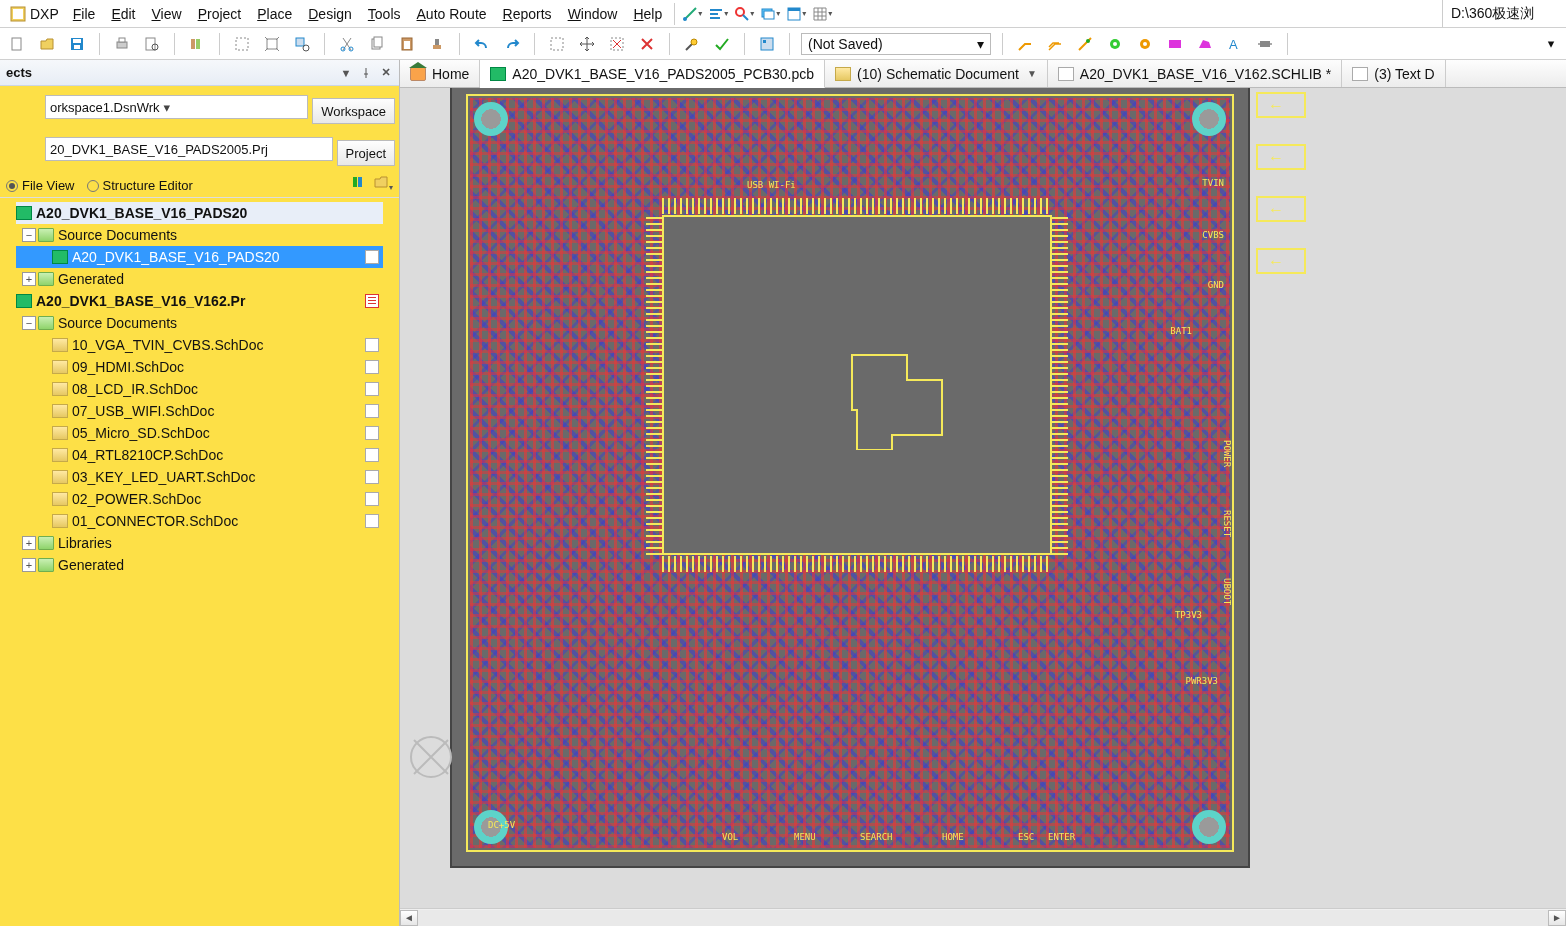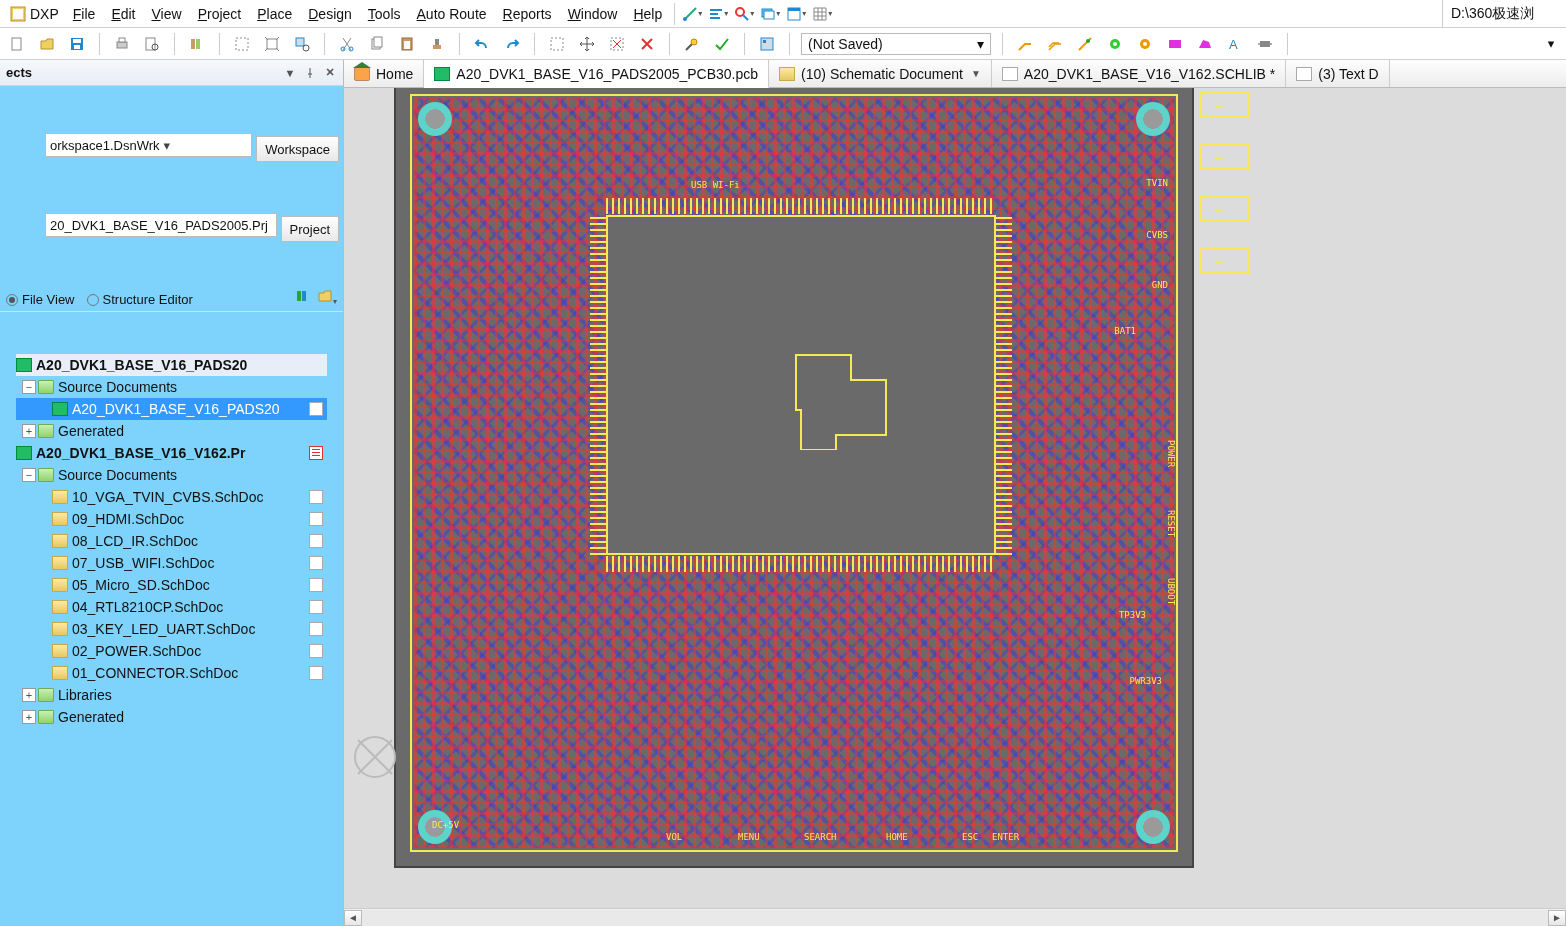--- a/index.html
+++ b/index.html
@@ -19,21 +19,21 @@
 .toolbar .tb-ico { width: 22px; height: 22px; display: inline-flex; align-items: center; justify-content: center; }
 .toolbar .sep { width: 1px; height: 22px; background: #ccc; margin: 0 3px; }
 .toolbar .combo { height: 22px; border: 1px solid #bbb; background: #fff; padding: 0 6px; display: flex; align-items: center; min-width: 190px; font-size: 14px; }
 .toolbar .combo .caret { margin-left: auto; }
 .toolbar .dd { margin-left: auto; width: 18px; }
 
 
 .main { flex: 1; display: flex; min-height: 0; }
 
 
-.left-panel { width: 344px; background: #7dd3fc; border-right: 1px solid #bbb; display: flex; flex-direction: column; gap: 38px; }
+.left-panel { width: 400px; background: #fde047; border-right: 1px solid #bbb; display: flex; flex-direction: column; }
 .panel-header { height: 26px; background: linear-gradient(#f6f8fb,#e7edf5); border-bottom: 1px solid #ccd6e5; display: flex; align-items: center; padding: 0 6px; font-size: 13px; font-weight: bold; }
 .panel-header .right { margin-left: auto; display: flex; gap: 6px; align-items: center; }
 .panel-header .hdr-ico { width: 14px; height: 14px; display: inline-flex; align-items: center; justify-content: center; font-size: 11px; color: #555; }
 .ws-row, .pr-row { display: flex; align-items: center; padding: 4px; gap: 4px; }
 .ws-row .input, .pr-row .input { flex: 1; height: 24px; border: 1px solid #bbb; background: #fff; padding: 0 4px; font-size: 13px; display: flex; align-items: center; overflow: hidden; white-space: nowrap; margin-left: 41px; }
 .ws-row .caret, .pr-row .caret { padding: 0 4px; color: #444; }
 .small-btn { height: 26px; border: 1px solid #bbb; background: linear-gradient(#fefefe,#e8e8e8); padding: 0 8px; font-size: 13px; display: flex; align-items: center; margin-top: 8px; }
 .view-row { display: flex; align-items: flex-end; padding: 4px 6px; gap: 12px; border-bottom: 1px solid #ddd; }
 .radio { width: 12px; height: 12px; border: 1px solid #777; border-radius: 50%; display: inline-flex; align-items: center; justify-content: center; margin-right: 4px; }
 .radio.checked::after { content: ""; width: 6px; height: 6px; background: #555; border-radius: 50%; }

